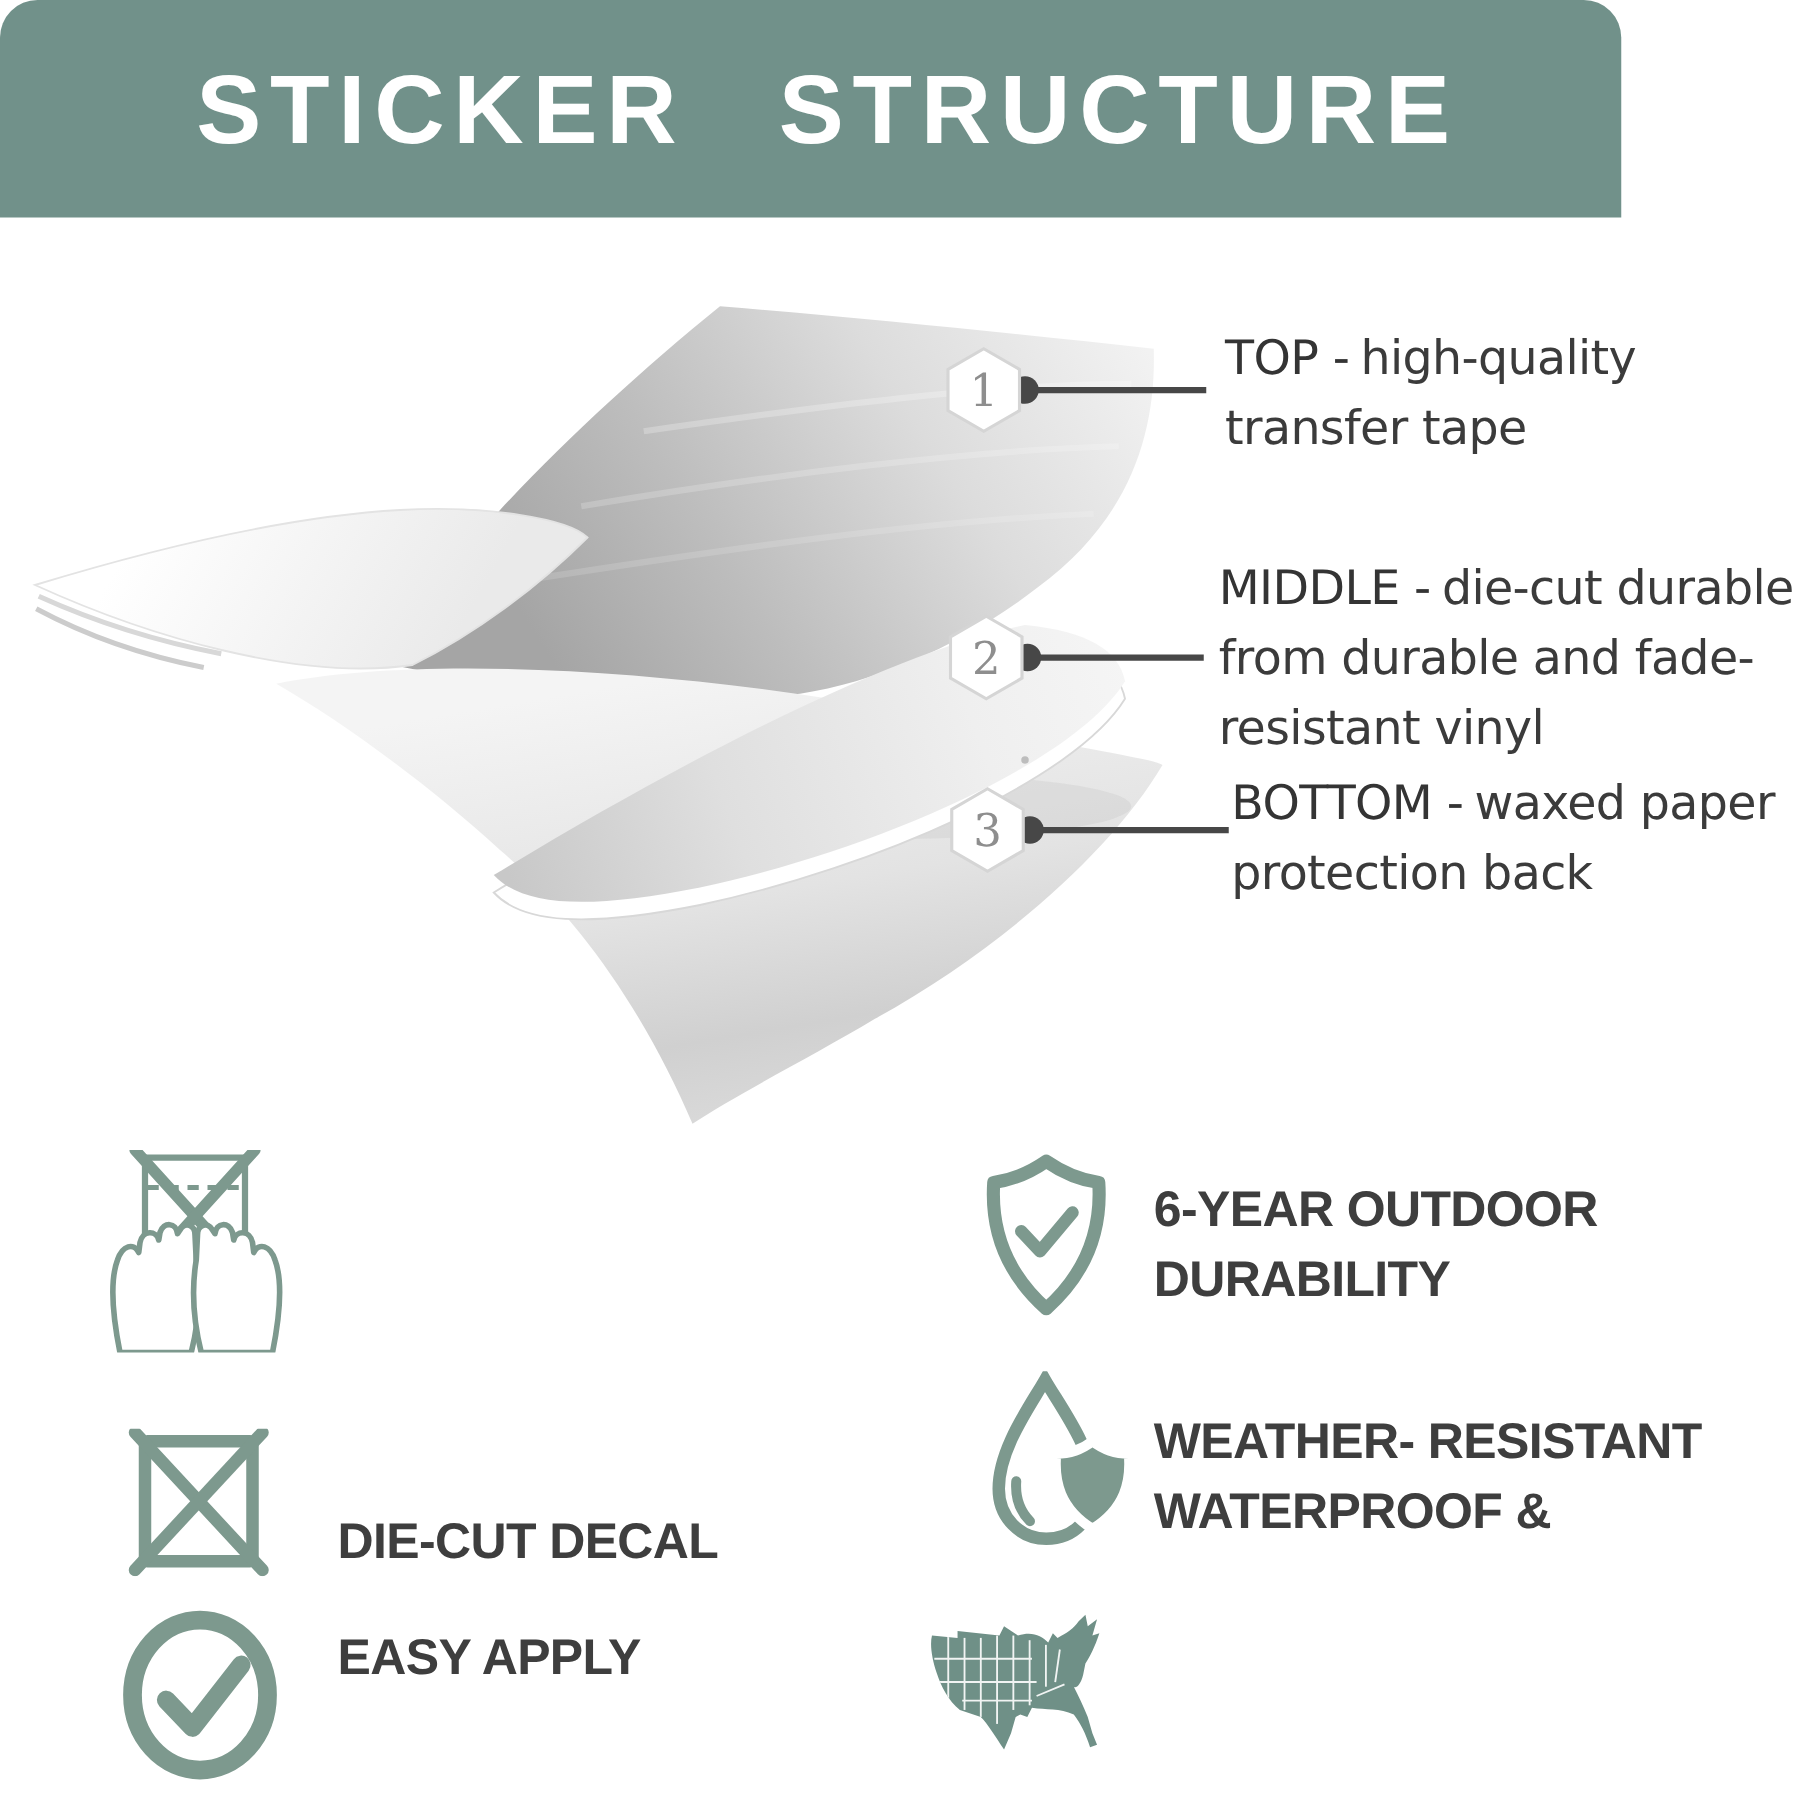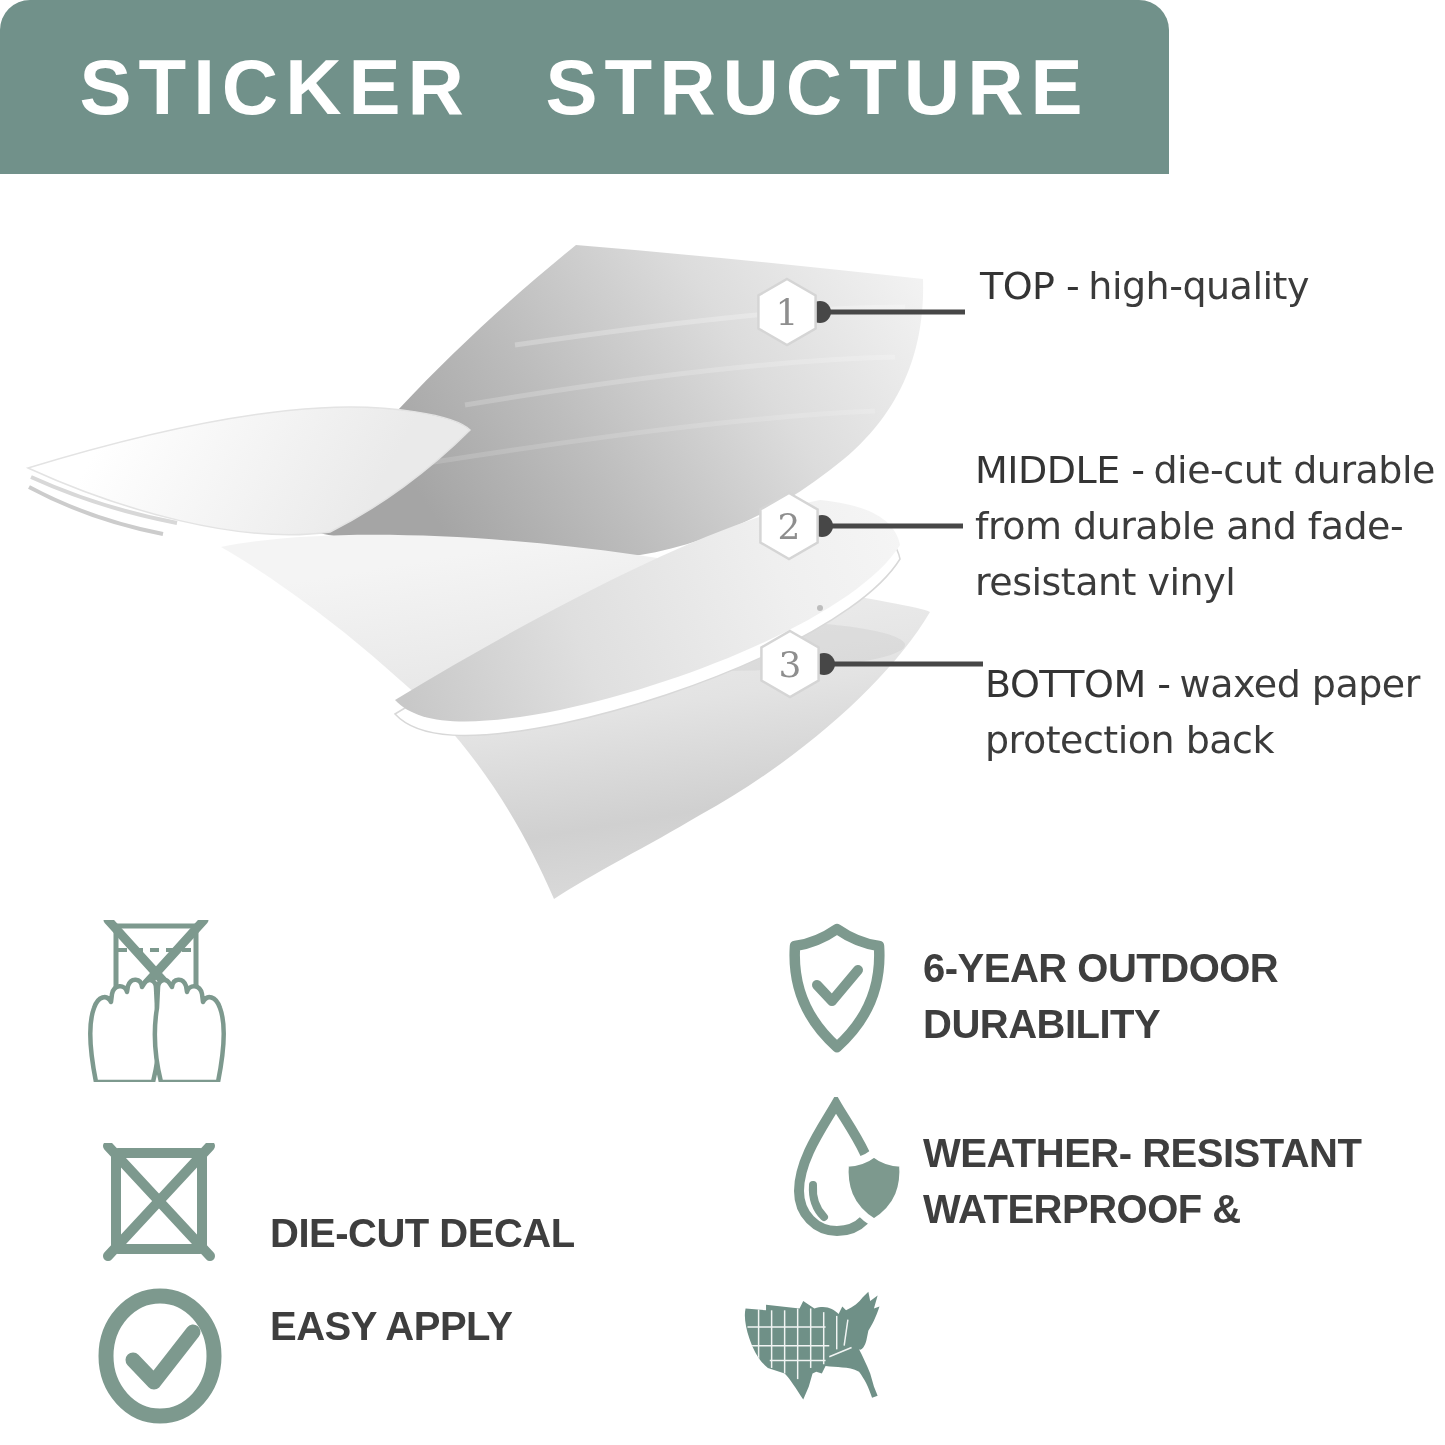--- a/index.html
+++ b/index.html
@@ -1,30 +1,30 @@
 <!DOCTYPE html>
 <html style="--banner-green: #71918A; --icon-green: #7D998E; --map-green: #6F9087; --banner-text: #FFFFFF; --body-text: #3B3B3B; --caption-text: #3E3E3E; --connector-gray: #474747;"><head>
 <meta charset="utf-8">
 <style>
   html,body{margin:0;padding:0;background:#fff;}
   .page{position:relative;width:1445px;height:1445px;background:#ffffff;overflow:hidden;
         font-family:"Liberation Sans",sans-serif;}
   
-  .banner{position:absolute;left:0;top:0;width:1169px;height:174px;
+  .banner{position:absolute;left:0;top:0;width:1270px;height:174px;
           background:var(--banner-green);border-radius:30px 30px 0 0;
-          display:flex;align-items:center;justify-content:center;}
+          display:flex;align-items:center;justify-content:center;padding-left:27px;}
   .banner h1{margin:0;color:var(--banner-text);font-size:78px;font-weight:700;
              letter-spacing:7px;word-spacing:46px;font-family:"Liberation Sans",sans-serif;}
   
   .callout{position:absolute;font-family:"DejaVu Sans",sans-serif;font-size:38px;
            line-height:56px;color:var(--body-text);letter-spacing:-0.5px;}
   .callout .b{font-weight:400;color:#343434;margin-right:9px;}
   .co-top{left:980px;top:258px;width:460px;}
   .co-mid{left:975px;top:442px;width:480px;}
-  .co-bot{left:985px;top:656px;width:460px;}
+  .co-bot{left:985px;top:614px;width:460px;}
   
   .ficon{position:absolute;}
   .fcap{position:absolute;font-family:"Liberation Sans",sans-serif;font-weight:700;
         font-size:40px;line-height:56px;color:var(--caption-text);letter-spacing:-0.5px;}
   .fc-l1{left:270px;top:942px;}
   .fc-l2{left:270px;top:1205px;}
   .fc-l3{left:270px;top:1298px;}
   .fc-r1{left:923px;top:940px;}
   .fc-r2{left:923px;top:1125px;}
   .fc-r3{left:930px;top:1300px;}
@@ -115,20 +115,21 @@
       <text x="772" y="110" text-anchor="middle" font-family="DejaVu Serif, serif" font-size="36" fill="#8e8e8e">1</text>
       <text x="774" y="324" text-anchor="middle" font-family="DejaVu Serif, serif" font-size="36" fill="#8e8e8e">2</text>
       <text x="775" y="462" text-anchor="middle" font-family="DejaVu Serif, serif" font-size="36" fill="#8e8e8e">3</text>
     </g>
   </svg>
 
   <div class="callout co-top">
     <div>
       <span class="b">TOP -</span><span>high-quality</span>
     </div>
+    <div>transfer tape</div>
   </div>
 
   <div class="callout co-mid">
     <div>
       <span class="b">MIDDLE -</span><span>die-cut durable</span>
     </div>
     <div>from durable and fade-</div>
     <div>resistant vinyl</div>
   </div>
 

